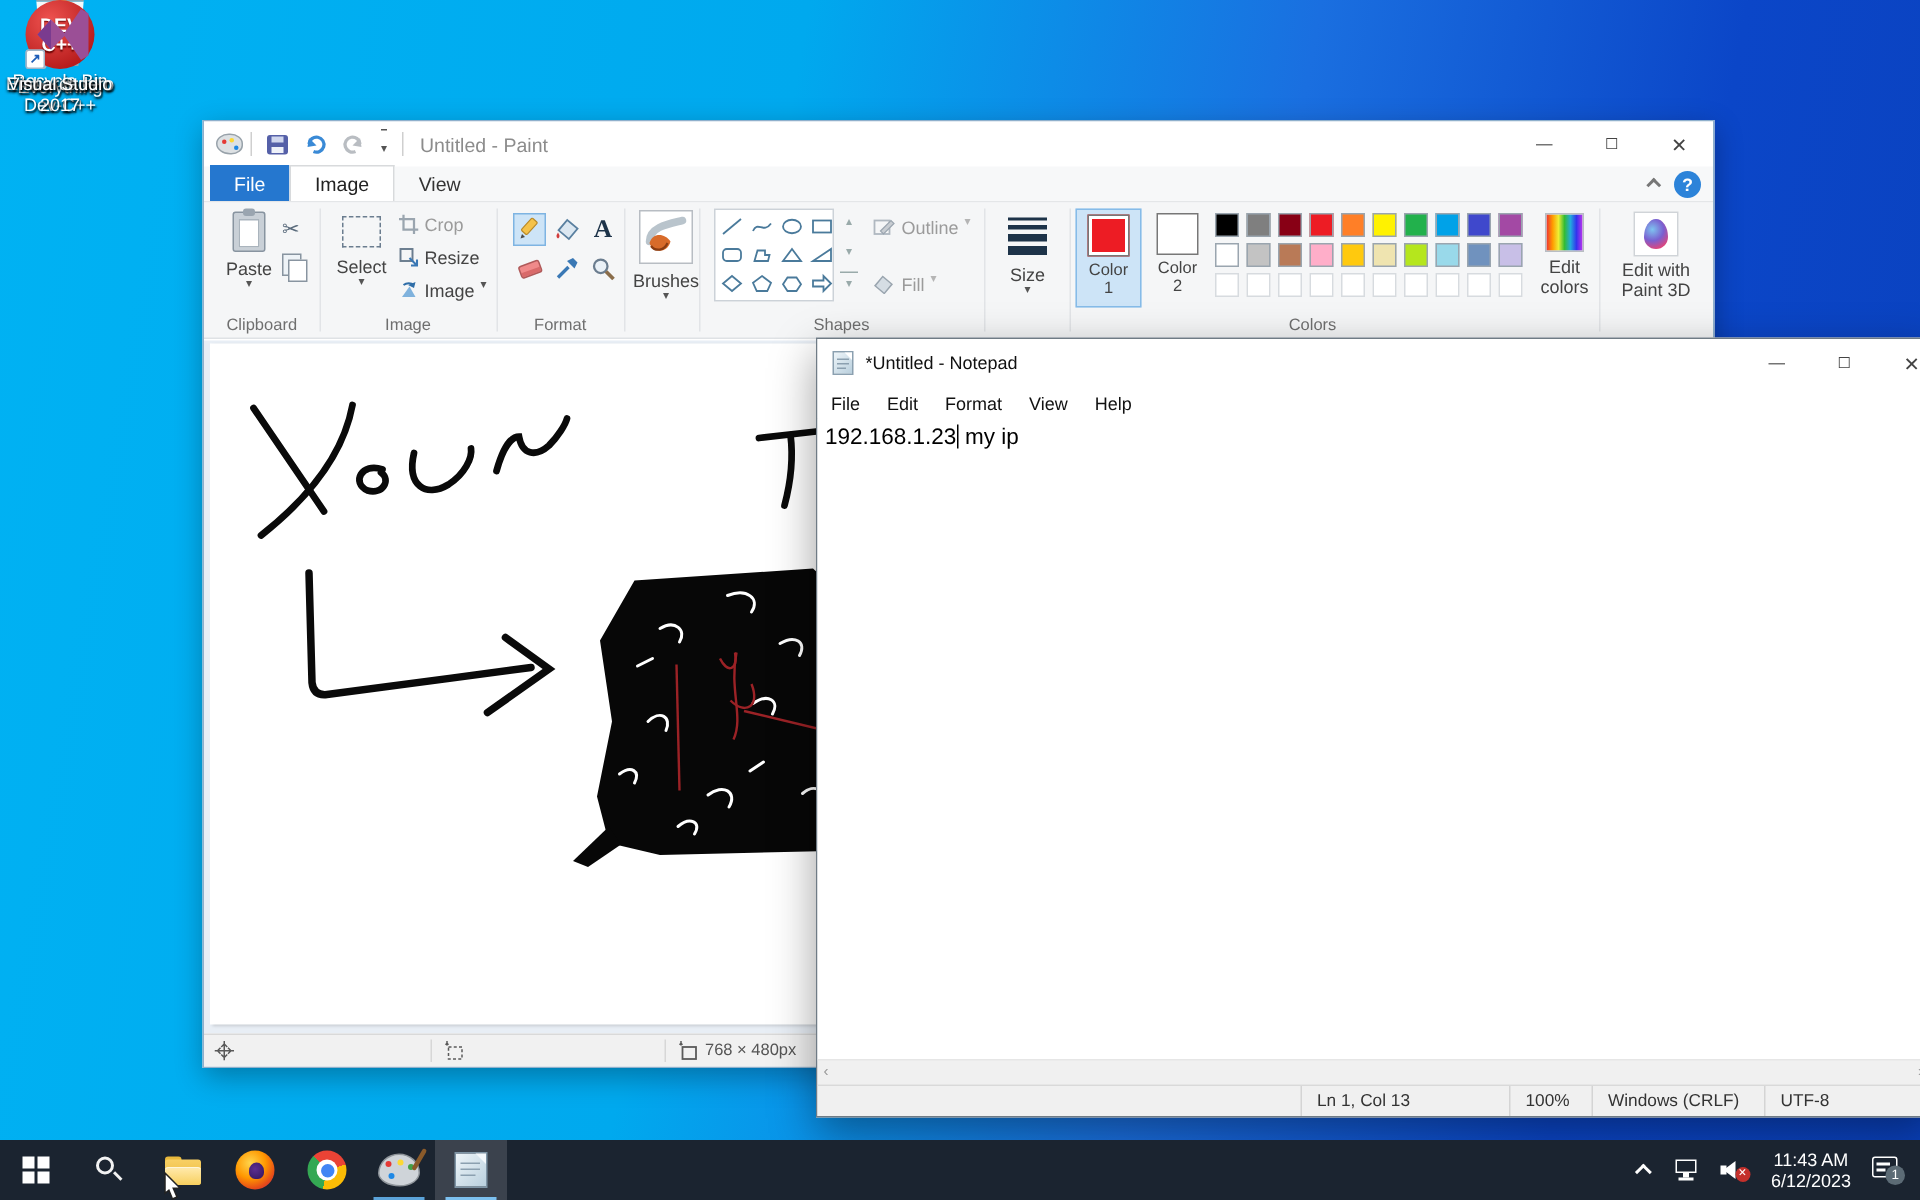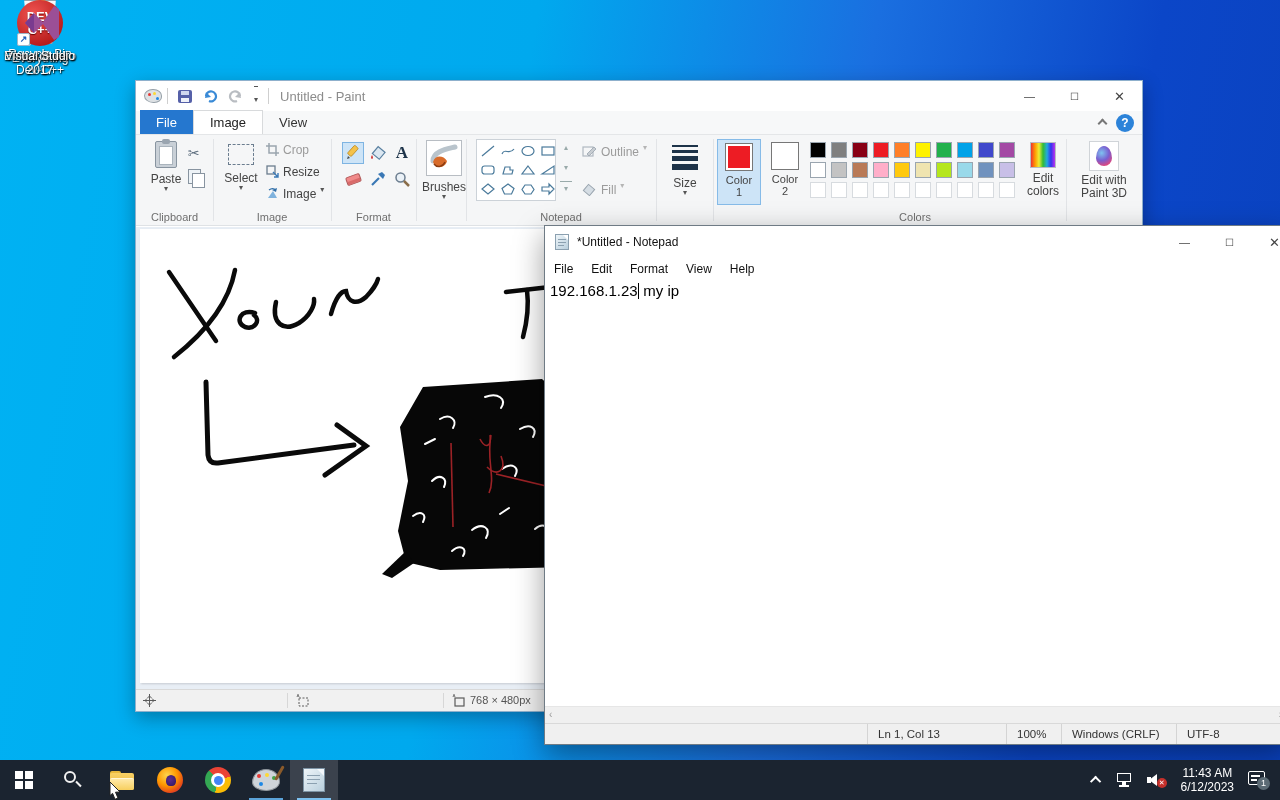--- a/index.html
+++ b/index.html
@@ -313,21 +313,21 @@
         <span>Outline</span>
         <span class="caret" style="color:#b5b5b5">▾</span>
       </div>
       <div class="smallrow grayedtxt" style="left:446px;top:48px">
         <svg width="15" height="13" viewBox="0 0 15 13">
             <rect x="3" y="3" width="8" height="8" transform="rotate(40 7 7)" fill="#d5dde4" stroke="#9aa5af" stroke-width="1"></rect>
           </svg>
         <span>Fill</span>
         <span class="caret" style="color:#b5b5b5">▾</span>
       </div>
-      <div class="glabel" style="left:330px;width:190px">Notepad</div>
+      <div class="glabel" style="left:330px;width:190px">Shapes</div>
       <div class="gdiv" style="left:520px"></div>
 
       <div class="bigbtn" style="left:527px;top:8px;width:44px">
         <div style="display:flex;flex-direction:column;gap:3px;align-items:center;margin-top:2px">
           <div style="width:26px;height:2px;background:#1d3349"></div>
           <div style="width:26px;height:3px;background:#1d3349"></div>
           <div style="width:26px;height:5px;background:#1d3349"></div>
           <div style="width:26px;height:6px;background:#1d3349"></div>
         </div>
         <div style="margin-top:6px">Size</div>
@@ -374,21 +374,21 @@
           <div class="pswatch pempty"></div>
           <div class="pswatch pempty"></div>
           <div class="pswatch pempty"></div>
           <div class="pswatch pempty"></div>
           <div class="pswatch pempty"></div>
         </div>
       <div class="bigbtn" style="left:886px;top:7px;width:42px">
         <div style="width:26px;height:26px;border:1px solid #b8bdc3;background:linear-gradient(90deg,#e33,#f90,#ee3,#3b3,#2ad,#33e,#b3e)"></div>
         <div style="margin-top:4px;text-align:center;width:40px;line-height:13px">Edit colors</div>
       </div>
-      <div class="glabel" style="left:674px;width:210px">Colors</div>
+      <div class="glabel" style="left:634px;width:210px">Colors</div>
       <div class="gdiv" style="left:930px"></div>
 
       <div class="bigbtn" style="left:937px;top:6px;width:62px">
         <div style="width:30px;height:30px;border:1px solid #d0d4d8;background:#fff;display:flex;align-items:center;justify-content:center">
           <div style="width:16px;height:20px;background:radial-gradient(circle at 35% 35%,#7ec3f0,#7a5fd0 45%,#e0457b 80%);border-radius:50% 50% 50% 50%/60% 60% 40% 40%"></div>
         </div>
         <div style="margin-top:3px;text-align:center;width:62px;line-height:13px">Edit with Paint 3D</div>
       </div>
     </div>
 

